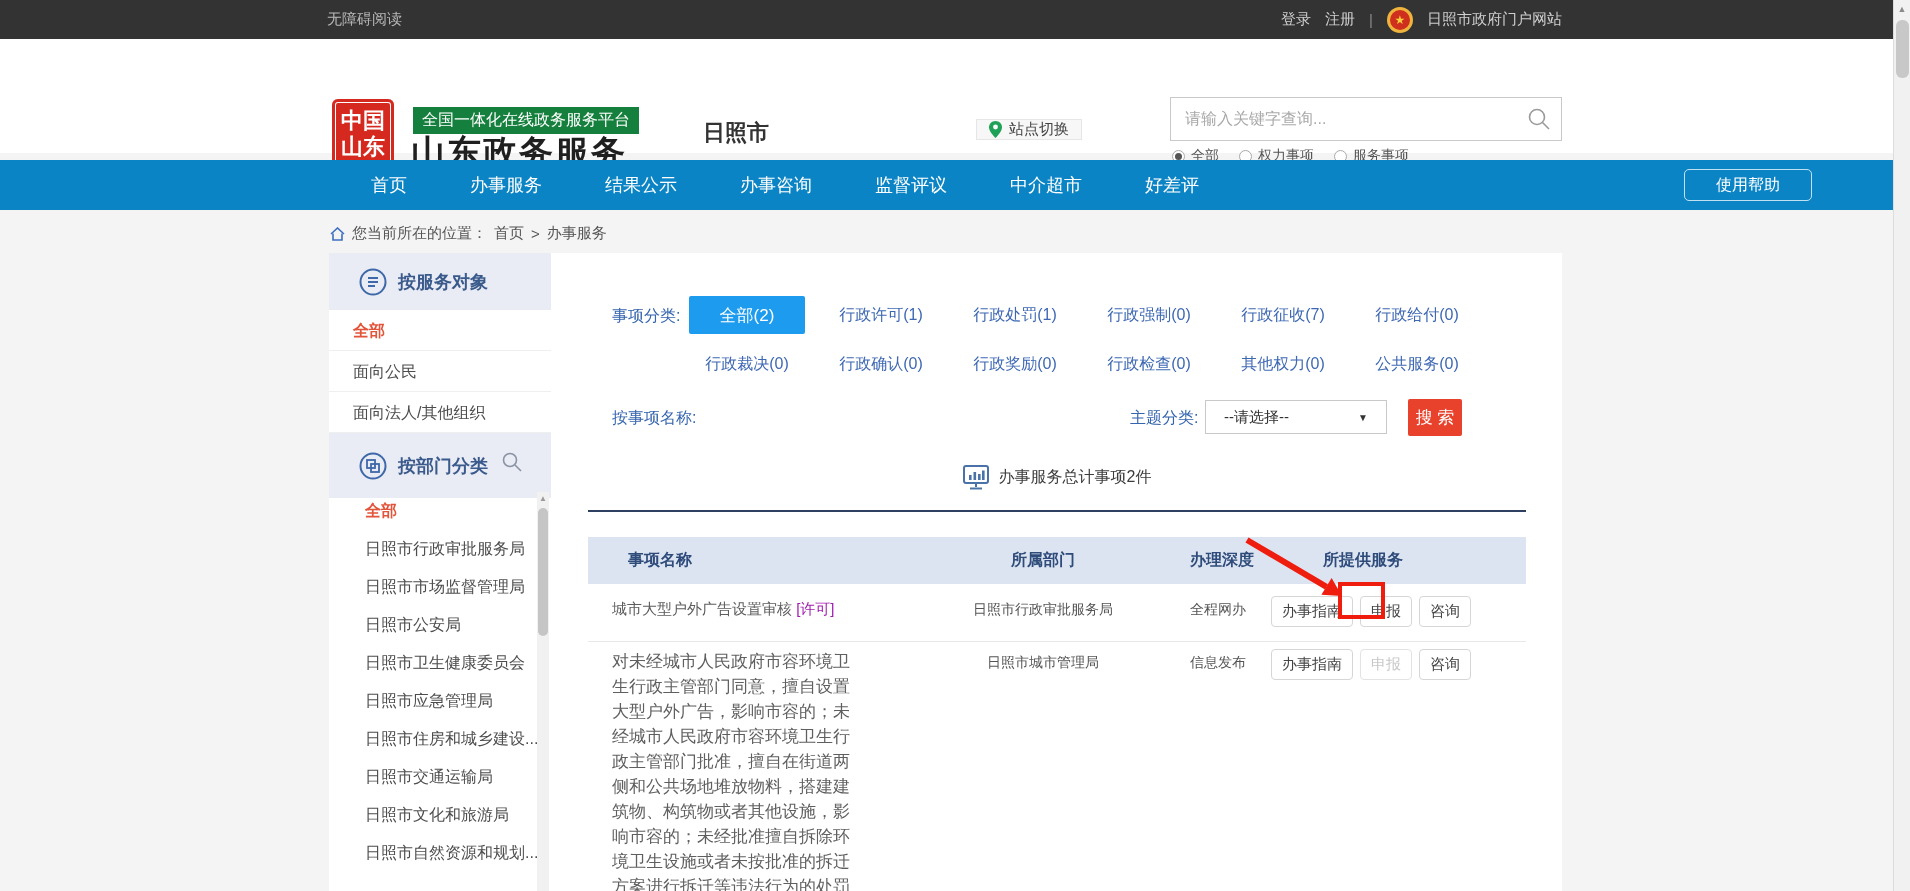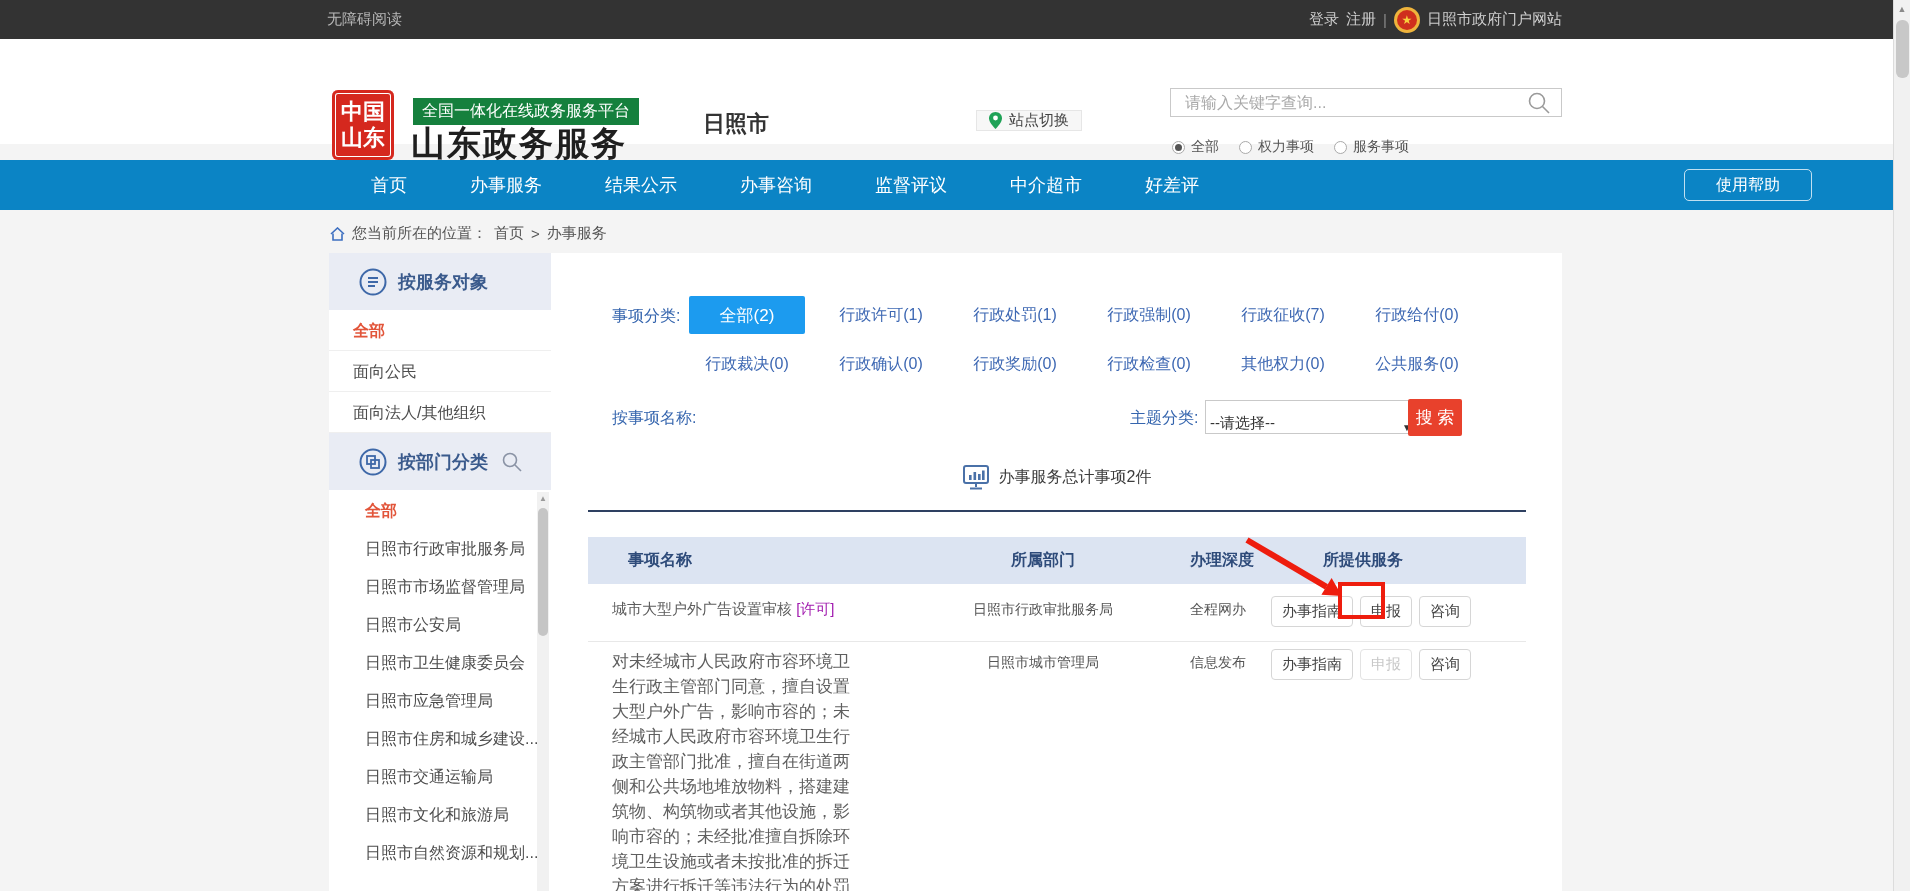--- a/index.html
+++ b/index.html
@@ -2,35 +2,35 @@
 <html><head>
 <meta charset="utf-8">
 <style>
   * { margin:0; padding:0; box-sizing:border-box; }
   html,body { width:1910px; height:891px; overflow:hidden; }
   body { position:relative; background:#f4f4f4; font-family:"Liberation Sans","DejaVu Sans",sans-serif; }
 
   
   .topbar { position:absolute; left:0; top:0; width:1910px; height:39px; background:#333333; z-index:2; }
   .topbar-inner { height:100%; margin:0 348px 0 327px; display:flex; align-items:center; justify-content:space-between; color:#b9b9b9; font-size:15px; }
-  .topbar-right { display:flex; align-items:center; gap:7px; color:#cfcfcf; }
+  .topbar-right { display:flex; align-items:center; gap:14px; color:#cfcfcf; }
   .topbar-link { cursor:pointer; }
   .topbar-sep { color:#8a8a8a; }
   .emblem { width:26px; height:26px; border-radius:50%; background:#efb43c; display:flex; align-items:center; justify-content:center; }
   .emblem-inner { width:20px; height:20px; border-radius:50%; background:#cf2f1d; color:#f7d03d; font-size:12px; line-height:20px; text-align:center; }
 
   
-  .header { position:absolute; left:0; top:23px; width:1910px; height:121px; background:#ffffff; }
+  .header { position:absolute; left:0; top:32px; width:1910px; height:121px; background:#ffffff; }
   .seal { position:absolute; left:332px; top:67px; width:62px; height:70px; background:#d5281e; border-radius:6px; box-shadow:inset 0 0 0 3px #d5281e, inset 0 0 0 4px #ffffff; display:flex; align-items:center; justify-content:center; }
   .seal-chars { width:52px; color:#fff; font-size:22px; font-weight:bold; line-height:26px; text-align:center; word-break:break-all; font-family:"Liberation Serif","DejaVu Serif",serif; }
   .platform-tag { position:absolute; left:413px; top:75px; background:#15803d; color:#ffffff; font-size:16px; padding:3px 9px; }
   .brand { position:absolute; left:411px; top:98px; font-size:34px; font-weight:800; color:#1f1f1f; letter-spacing:2px; }
   .city { position:absolute; left:703px; top:86px; font-size:22px; font-weight:bold; color:#333; }
   .site-switch { position:absolute; left:976px; top:87px; height:21px; padding:0 12px; background:#f7f7f7; border:1px solid #e6e6e6; display:flex; align-items:center; gap:7px; font-size:15px; color:#444; cursor:pointer; }
-  .search-box { position:absolute; left:1170px; top:65px; width:392px; height:29px; border:1px solid #c9c9c9; background:#fff; display:flex; align-items:center; }
+  .search-box { position:absolute; left:1170px; top:65px; width:392px; height:44px; border:1px solid #c9c9c9; background:#fff; display:flex; align-items:center; }
   .search-box input { flex:1; border:none; outline:none; font-size:16px; color:#333; padding:0 14px; font-family:inherit; }
   .search-box input::placeholder { color:#a9a9a9; }
   .search-glass { margin-right:10px; cursor:pointer; display:flex; }
   .scopes { position:absolute; left:1172px; top:115px; display:flex; gap:20px; font-size:14px; color:#555; align-items:center; }
   .scope { display:flex; align-items:center; gap:6px; cursor:pointer; }
   .radio { width:13px; height:13px; border-radius:50%; border:1px solid #aaa; background:#fff; position:relative; }
   .radio.on::after { content:""; position:absolute; left:2px; top:2px; width:7px; height:7px; border-radius:50%; background:#555; }
 
   
   .nav { position:absolute; left:0; top:160px; width:1910px; height:50px; background:#0b84c5; }
@@ -45,40 +45,40 @@
   
   .wrap { position:absolute; left:329px; top:253px; width:1233px; height:638px; background:#ffffff; overflow:hidden; }
 
   
   .sidebar { position:absolute; left:0; top:0; width:222px; height:100%; }
   .sb-head { height:57px; background:#e9ecf4; display:flex; align-items:center; padding-left:30px; gap:11px; position:relative; }
   .sb-head-title { font-size:18px; font-weight:bold; color:#3a5a8c; }
   .sb-search { position:absolute; right:28px; top:18px; cursor:pointer; display:flex; }
   .sb-obj-item { height:41px; line-height:41px; padding-left:24px; font-size:16px; color:#4d4d4d; border-bottom:1px solid #efefef; cursor:pointer; }
   .sb-obj-item.red { color:#e2553a; font-weight:bold; }
-  .sb-head2 { height:57px;text-align:right; }
+  .sb-head2 { height:65px;text-align:right; }
   .sb-list { position:absolute; left:0; top:239px; bottom:0; width:222px; overflow:hidden; }
   .sb-list-item { height:38px; line-height:38px; padding-left:36px; font-size:16px; color:#4d4d4d; cursor:pointer; white-space:nowrap; }
   .sb-list-item.red { color:#e2553a; font-weight:bold; }
   .sb-scroll { position:absolute; right:2px; top:239px; bottom:0; width:12px; background:#f1f1f1; }
   .sb-scroll-arrow { text-align:center; font-size:8px; color:#9a9a9a; line-height:14px; }
   .sb-scroll-thumb { position:absolute; left:1px; top:16px; width:10px; height:128px; background:#c5c5c5; border-radius:5px; cursor:pointer; }
 
   
   .main { position:absolute; left:259px; top:0; width:974px; height:100%; }
   .flt-label { position:absolute; font-size:16px; color:#3565ae; }
   .cat-label { left:24px; top:53px; }
   .tabs { position:absolute; left:92px; top:43px; display:grid; grid-template-columns:repeat(6,134px); grid-auto-rows:38px; row-gap:11px; }
   .tab { display:flex; align-items:center; justify-content:center; font-size:16px; color:#3e68b3; cursor:pointer; }
   .tab-active { width:116px; height:38px; background:#1c9bef; color:#ffffff; font-size:17px; display:flex; align-items:center; justify-content:center; border-radius:2px; }
 
   .name-label { left:24px; top:155px; }
   .name-input { position:absolute; left:112px; top:145px; width:416px; height:38px; border:1px solid #c9c9c9; font-size:16px; color:#333; padding:0 14px; outline:none; font-family:inherit; }
   .topic-label { left:542px; top:155px; }
-  .topic-select { position:absolute; left:617px; top:147px; width:212px; height:34px; border:1px solid #c9c9c9; display:flex; align-items:flex-end; justify-content:space-between; padding:0 4px; font-size:15px; color:#333; cursor:pointer; background:#fff; }
+  .topic-select { position:absolute; left:617px; top:147px; width:182px; height:34px; border:1px solid #c9c9c9; display:flex; align-items:center; justify-content:space-between; padding:0 18px; font-size:15px; color:#333; cursor:pointer; background:#fff; }
   .caret { font-size:10px; color:#333; }
   .search-btn { position:absolute; left:820px; top:146px; width:54px; height:37px; background:#e8412c; color:#fff; font-size:17px; display:flex; align-items:center; justify-content:center; border:none; border-radius:2px; cursor:pointer; white-space:pre; }
 
   .stats { position:absolute; left:0; top:212px; width:938px; display:flex; align-items:center; justify-content:center; gap:10px; font-size:16px; color:#3c3c3c; }
   .divider { position:absolute; left:0; top:257px; width:938px; height:2px; background:#2e4061; }
 
   .table { position:absolute; left:0; top:284px; width:938px; }
   .thead { display:grid; grid-template-columns:320px 270px 90px 1fr; height:47px; background:#dce4f2; align-items:center; font-size:16px; font-weight:bold; color:#2e4b7a; }
   .th-name { padding-left:40px; }
   .th-dept { text-align:center; }

